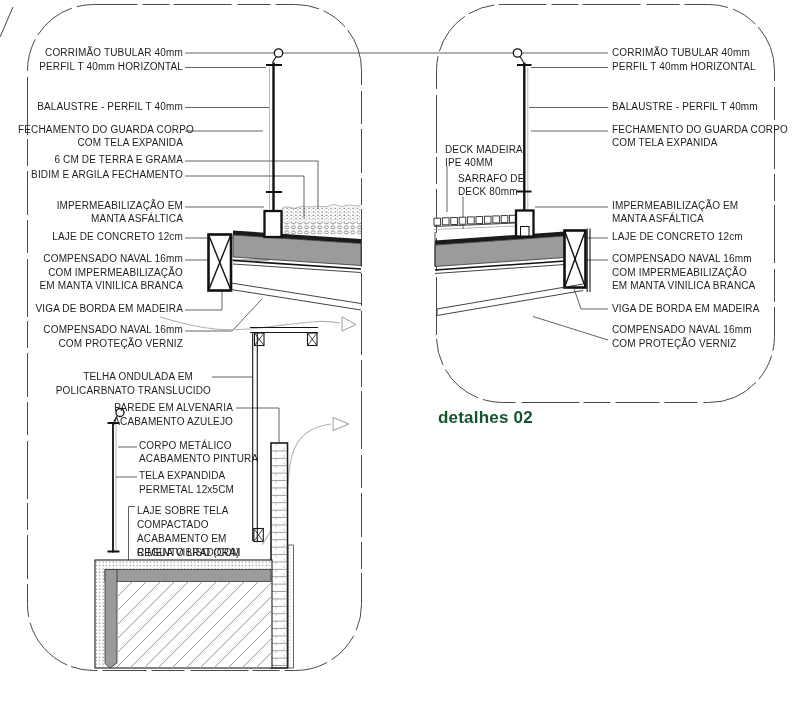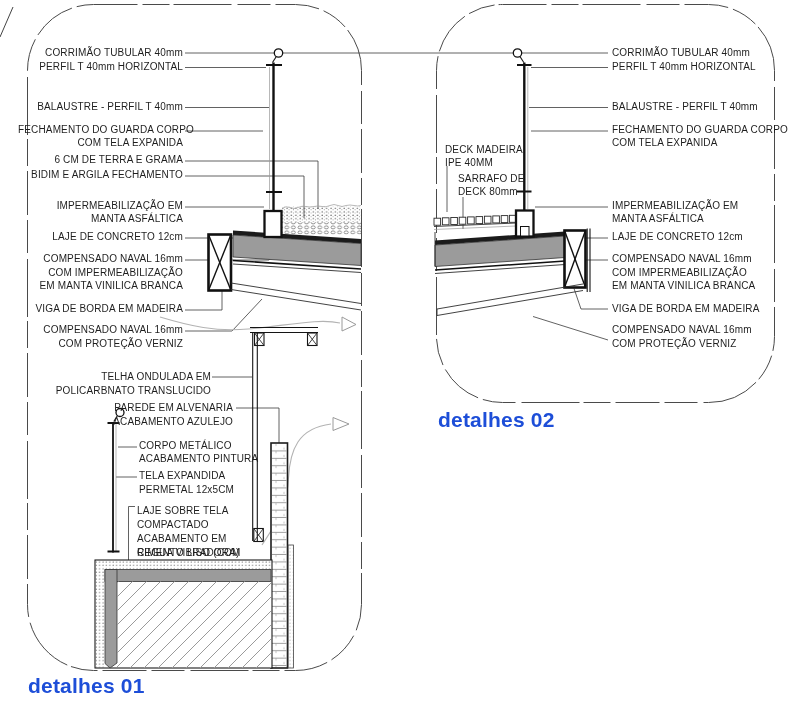--- a/index.html
+++ b/index.html
@@ -2,21 +2,21 @@
 <html><head>
 <meta charset="utf-8">
 <style>
   html,body{margin:0;padding:0;background:#fff;}
   #canvas{position:relative;width:802px;height:714px;background:#fff;overflow:hidden;
           font-family:"Liberation Sans",sans-serif;}
   #art{position:absolute;left:0;top:0;}
   .lbl{position:absolute;font-size:10px;line-height:9.5px;color:#1e1e1e;
        white-space:nowrap;letter-spacing:.15px;}
   .ra{text-align:right;}
-  .title{position:absolute;font-size:21px;font-weight:700;color:#1d4ed8;letter-spacing:.2px;}
+  .title{position:absolute;font-size:17px;font-weight:700;color:#14532d;letter-spacing:.2px;}
   
   .vp{fill:none;stroke:#4a4a4a;stroke-width:1;stroke-dasharray:44 5 27 4 58 6 33 5;}
   .ldr{stroke:#3a3a3a;stroke-width:.8;fill:none;}
   .ln1{stroke:#141414;stroke-width:1.1;fill:none;}
   .ln2{stroke:#2e2e2e;stroke-width:.9;fill:none;}
   .lng{stroke:#999;stroke-width:.7;fill:none;}
   .post{stroke:#111;stroke-width:2.4;fill:none;}
   .cap{stroke:#111;stroke-width:2;fill:none;}
   .thick{stroke:#111;stroke-width:2.3;fill:#fff;}
   .beam{stroke:#111;stroke-width:2.6;fill:#fff;}
@@ -241,21 +241,21 @@
 <div class="lbl ra" style="left:18px;top:201px;width:165px">IMPERMEABILIZAÇÃO EM</div>
 <div class="lbl ra" style="left:18px;top:214px;width:165px">MANTA ASFÁLTICA</div>
 <div class="lbl ra" style="left:18px;top:232px;width:165px">LAJE DE CONCRETO 12cm</div>
 <div class="lbl ra" style="left:18px;top:254px;width:165px">COMPENSADO NAVAL 16mm</div>
 <div class="lbl ra" style="left:18px;top:268px;width:165px">COM IMPERMEABILIZAÇÃO</div>
 <div class="lbl ra" style="left:18px;top:281px;width:165px">EM MANTA VINILICA BRANCA</div>
 <div class="lbl ra" style="left:18px;top:304px;width:165px">VIGA DE BORDA EM MADEIRA</div>
 <div class="lbl ra" style="left:18px;top:325px;width:165px">COMPENSADO NAVAL 16mm</div>
 <div class="lbl ra" style="left:18px;top:339px;width:165px">COM PROTEÇÃO VERNIZ</div>
 
-<div class="lbl ra" style="left:18px;top:372px;width:193px">TELHA ONDULADA EM</div>
+<div class="lbl ra" style="left:0;top:372px;width:193px">TELHA ONDULADA EM</div>
 <div class="lbl ra" style="left:18px;top:386px;width:193px">POLICARBNATO TRANSLUCIDO</div>
 <div class="lbl ra" style="left:40px;top:403px;width:193px">PAREDE EM ALVENARIA</div>
 <div class="lbl ra" style="left:40px;top:417px;width:193px">ACABAMENTO AZULEJO</div>
 <div class="lbl" style="left:139px;top:441px">CORPO METÁLICO</div>
 <div class="lbl" style="left:139px;top:454px">ACABAMENTO PINTURA</div>
 <div class="lbl" style="left:139px;top:471px">TELA EXPANDIDA</div>
 <div class="lbl" style="left:139px;top:485px">PERMETAL 12x5CM</div>
 <div class="lbl" style="left:137px;top:506px">LAJE SOBRE TELA</div>
 <div class="lbl" style="left:137px;top:520px">COMPACTADO</div>
 <div class="lbl" style="left:137px;top:534px">ACABAMENTO EM</div>
@@ -275,16 +275,15 @@
 <div class="lbl" style="left:612px;top:201px">IMPERMEABILIZAÇÃO EM</div>
 <div class="lbl" style="left:612px;top:214px">MANTA ASFÁLTICA</div>
 <div class="lbl" style="left:612px;top:232px">LAJE DE CONCRETO 12cm</div>
 <div class="lbl" style="left:612px;top:254px">COMPENSADO NAVAL 16mm</div>
 <div class="lbl" style="left:612px;top:268px">COM IMPERMEABILIZAÇÃO</div>
 <div class="lbl" style="left:612px;top:281px">EM MANTA VINILICA BRANCA</div>
 <div class="lbl" style="left:612px;top:304px">VIGA DE BORDA EM MADEIRA</div>
 <div class="lbl" style="left:612px;top:325px">COMPENSADO NAVAL 16mm</div>
 <div class="lbl" style="left:612px;top:339px">COM PROTEÇÃO VERNIZ</div>
 
-<div class="title" style="left:28px;top:674px">detalhes 01</div>
 <div class="title" style="left:438px;top:408px">detalhes 02</div>
 
 </div>
 
 </body></html>

